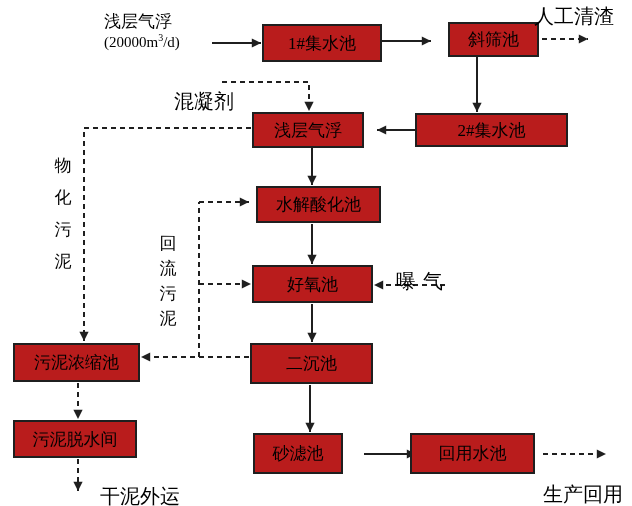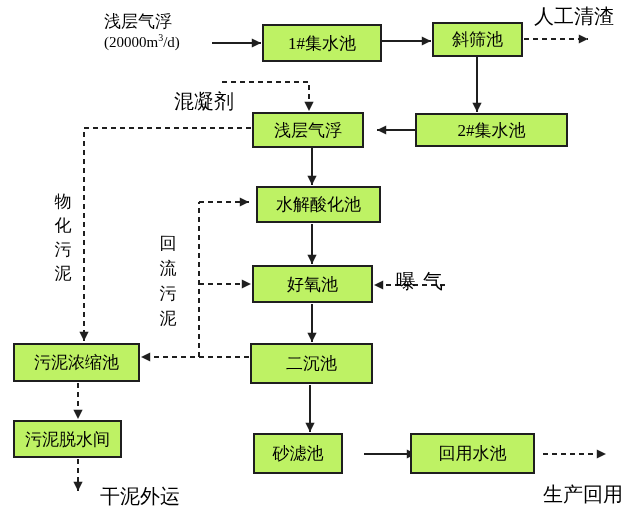--- a/index.html
+++ b/index.html
@@ -14,21 +14,21 @@
   }
   #wires {
     position: absolute;
     left: 0; top: 0;
     width: 632px; height: 506px;
     z-index: 1;
   }
   .box {
     position: absolute;
     z-index: 2;
-    background: #bef264;
+    background: #b91c1c;
     border: 2px solid #1f1f1f;
     box-sizing: border-box;
     display: flex;
     align-items: center;
     justify-content: center;
     font-size: 17px;
     line-height: 1;
     white-space: nowrap;
   }
   .lbl {
@@ -43,21 +43,21 @@
     z-index: 2;
     font-size: 17px;
     width: 20px;
     text-align: center;
     word-break: break-all;
     white-space: normal;
   }
   #lbl-influent { font-size: 17px; }
   #influent-flow { font-size: 15px; }
   #influent-flow sup { font-size: 10px; }
-  #lbl-physchem-sludge { line-height: 24px; margin-top: 40px; }
+  #lbl-physchem-sludge { line-height: 32px; }
   #lbl-return-sludge { line-height: 25px; }
   #lbl-aeration { letter-spacing: 7px; margin-top: 10px; }
 </style>
 </head>
 <body>
 
 <div id="stage">
 
   <svg id="wires" viewBox="0 0 632 506" xmlns="http://www.w3.org/2000/svg">
     <defs>
@@ -90,42 +90,42 @@
         <line x1="199" y1="284" x2="251" y2="284" marker-end="url(#arr)"></line>
         <line x1="78" y1="383" x2="78" y2="419" marker-end="url(#arr)"></line>
         <line x1="78" y1="459" x2="78" y2="491" marker-end="url(#arr)"></line>
       </g>
     </g>
   </svg>
 
   <div class="box" style="left:262px;top:24px;width:120px;height:38px">
     <span>1#集水池</span>
   </div>
-  <div class="box" style="left:432px;top:22px;width:91px;height:35px">
+  <div class="box" style="left:448px;top:22px;width:91px;height:35px">
     <span>斜筛池</span>
   </div>
   <div class="box" style="left:415px;top:113px;width:153px;height:34px">
     <span>2#集水池</span>
   </div>
   <div class="box" style="left:252px;top:112px;width:112px;height:36px">
     <span>浅层气浮</span>
   </div>
   <div class="box" style="left:256px;top:186px;width:125px;height:37px">
     <span>水解酸化池</span>
   </div>
   <div class="box" style="left:252px;top:265px;width:121px;height:38px">
     <span>好氧池</span>
   </div>
   <div class="box" style="left:250px;top:343px;width:123px;height:41px">
     <span>二沉池</span>
   </div>
   <div class="box" style="left:13px;top:343px;width:127px;height:39px">
     <span>污泥浓缩池</span>
   </div>
-  <div class="box" style="left:13px;top:420px;width:109px;height:38px">
+  <div class="box" style="left:13px;top:420px;width:124px;height:38px">
     <span>污泥脱水间</span>
   </div>
   <div class="box" style="left:253px;top:433px;width:90px;height:41px">
     <span>砂滤池</span>
   </div>
   <div class="box" style="left:410px;top:433px;width:125px;height:41px">
     <span>回用水池</span>
   </div>
 
   <div class="lbl" id="lbl-influent" style="left:104px;top:12px">

